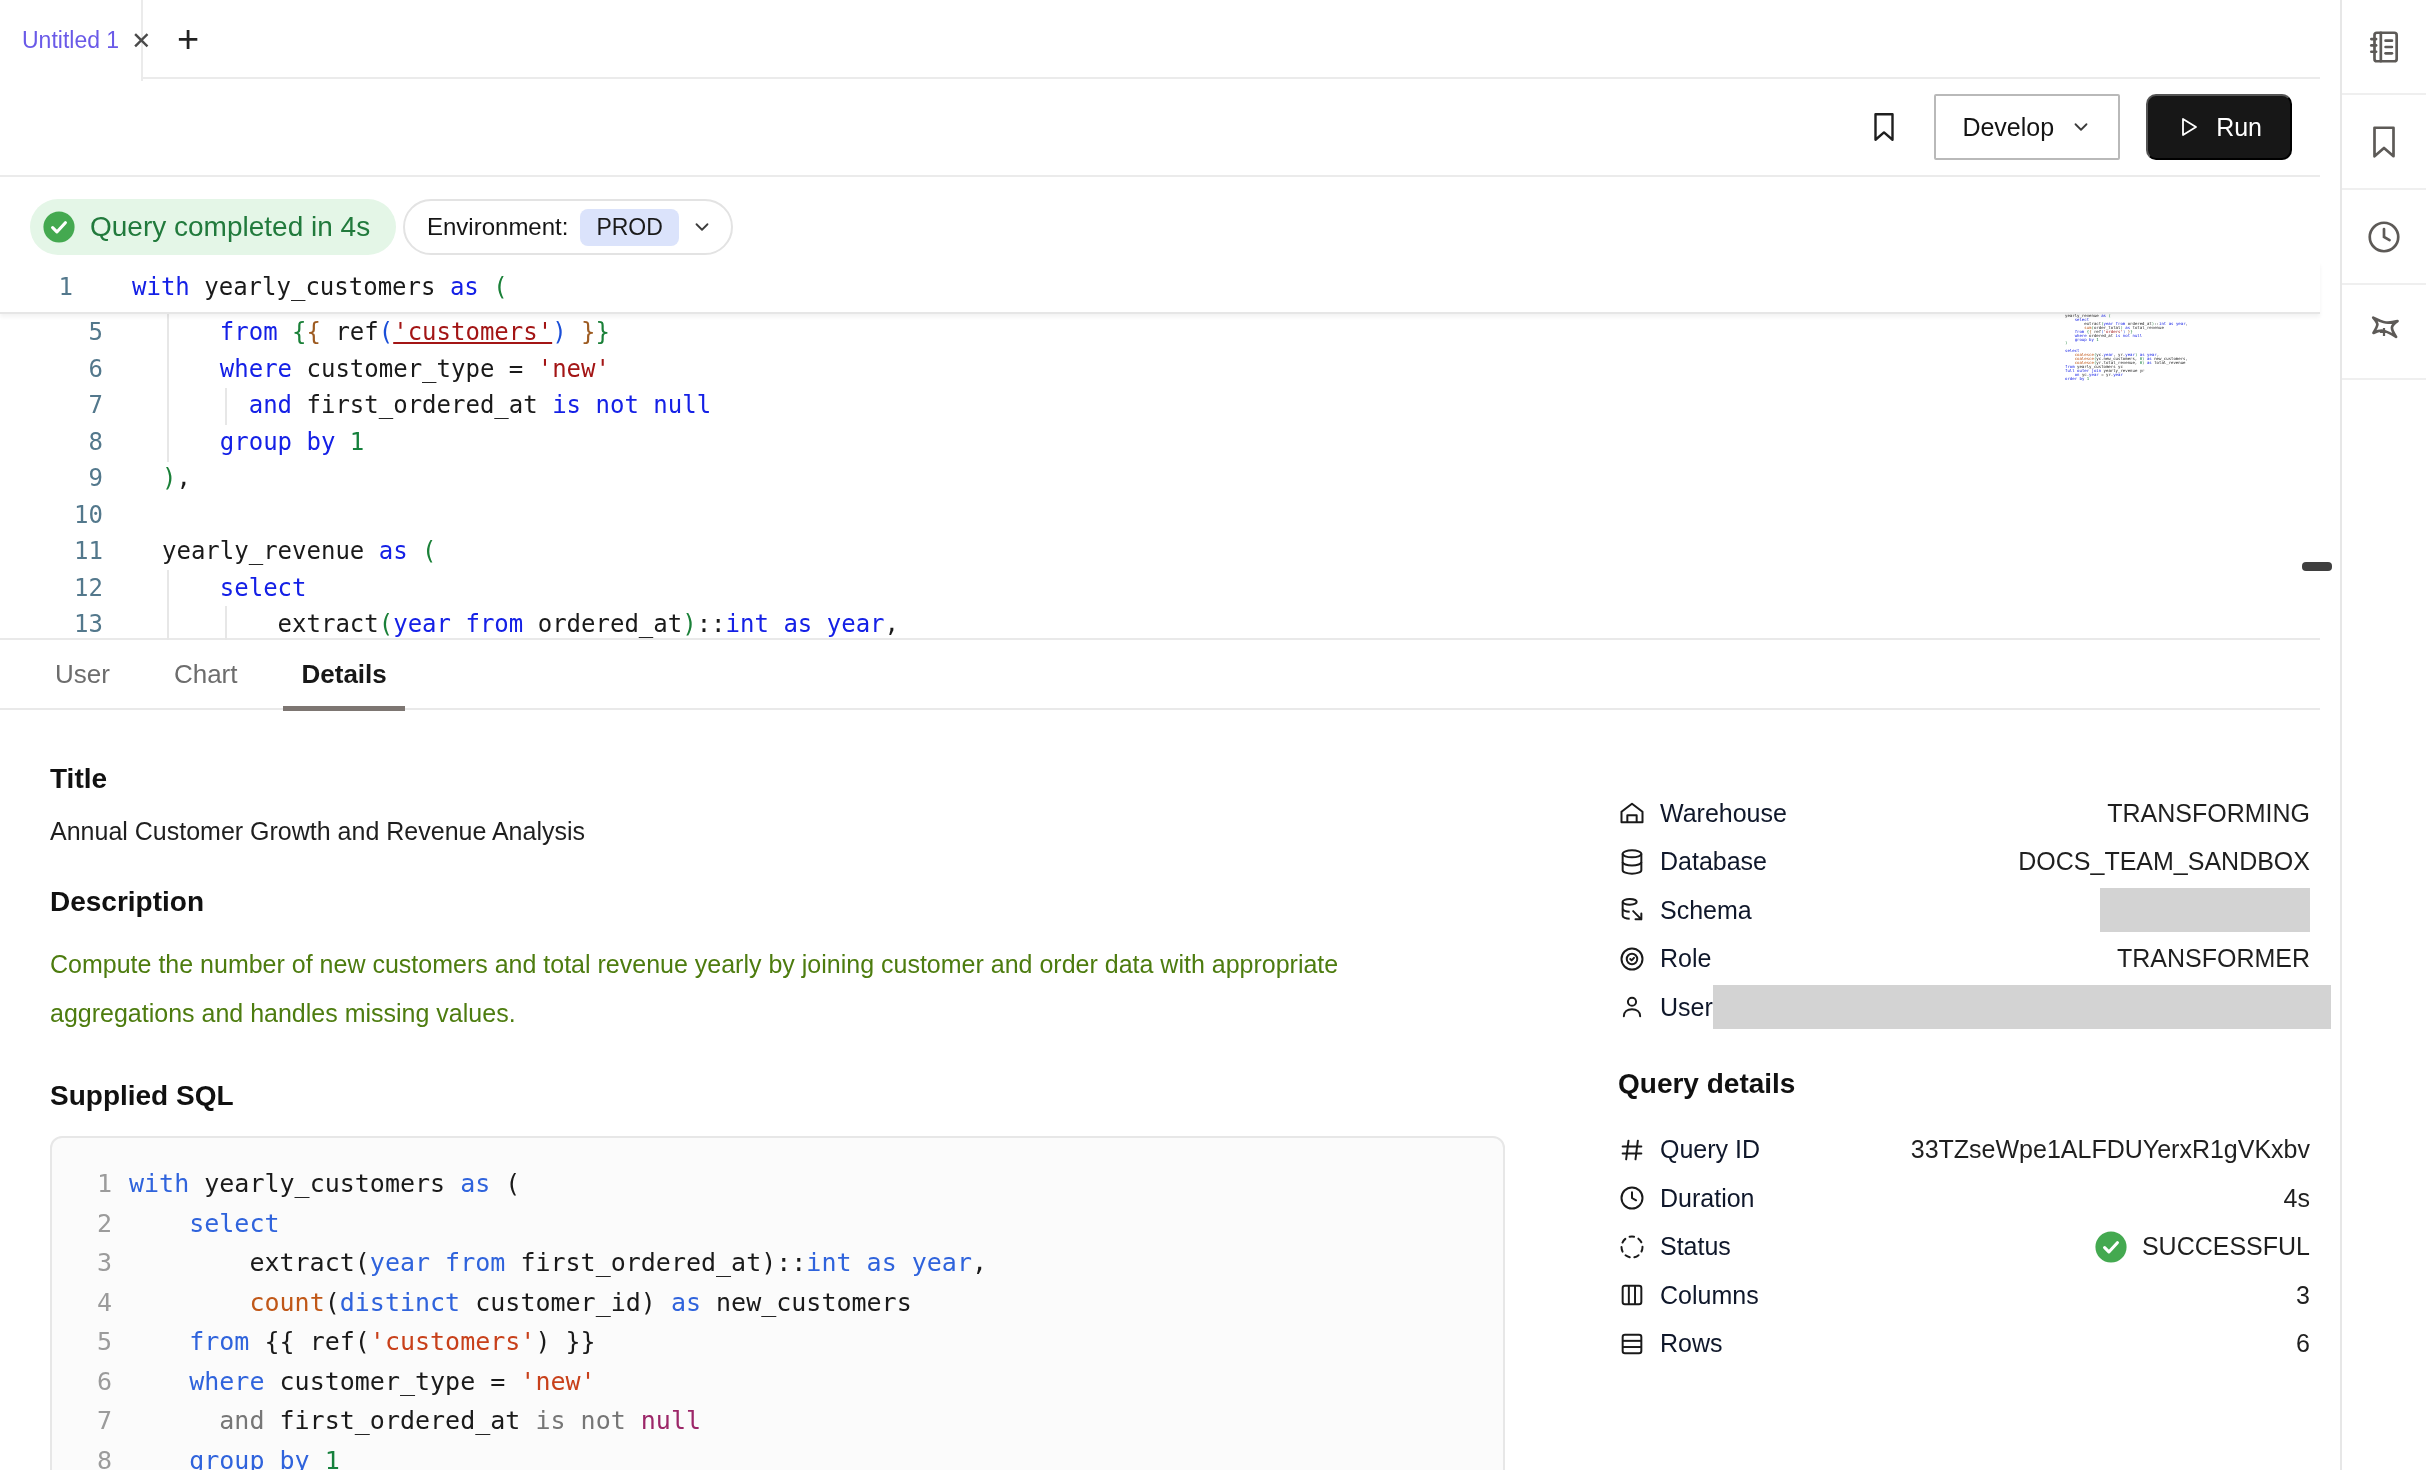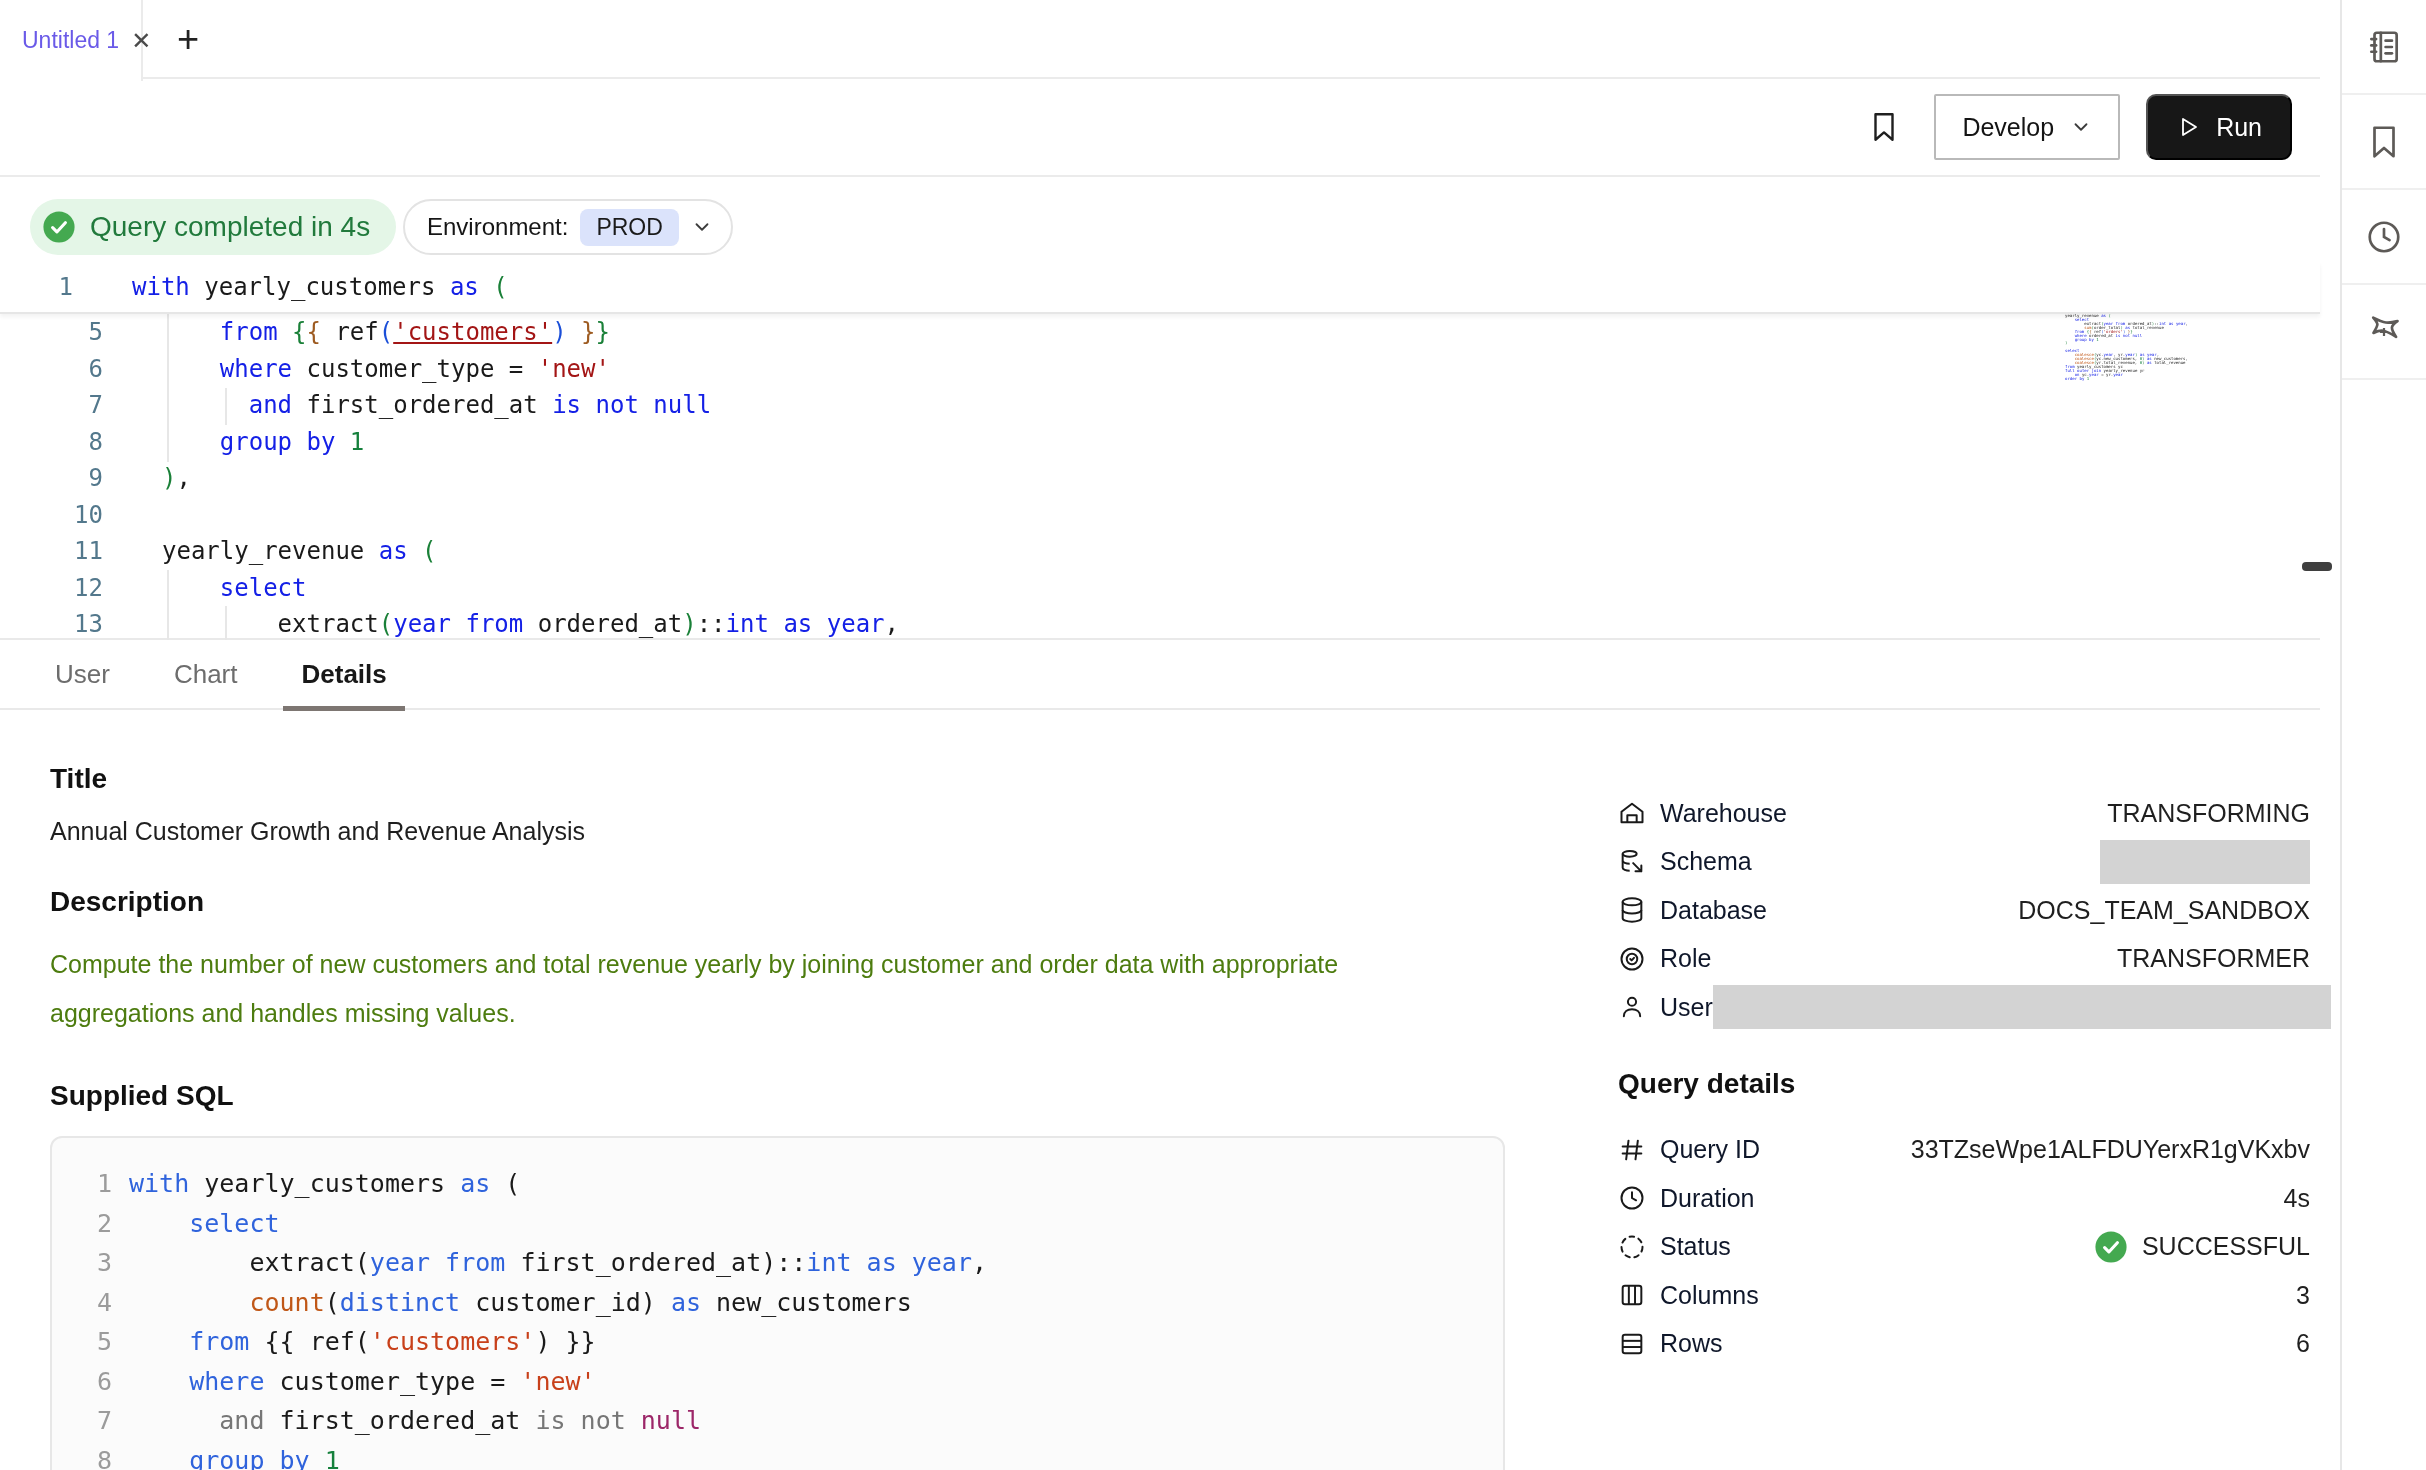--- a/index.html
+++ b/index.html
@@ -263,42 +263,42 @@
               </svg>
             </span>
             <span class="rlabel">Warehouse</span>
             <span class="rvalue">
               <span>TRANSFORMING</span>
             </span>
           </div>
           <div class="drow">
             <span class="ricon">
               <svg viewBox="0 0 24 24" fill="none" stroke="currentColor" stroke-width="1.7">
+                <ellipse cx="12" cy="5" rx="8" ry="3"></ellipse>
+                <path d="M4 5v7c0 1.7 3.6 3 8 3s8-1.3 8-3V5"></path>
+                <path d="M4 12v7c0 1.7 3.6 3 8 3s8-1.3 8-3v-7"></path>
+              </svg>
+            </span>
+            <span class="rlabel">Database</span>
+            <span class="rvalue">
+              <span>DOCS_TEAM_SANDBOX</span>
+            </span>
+          </div>
+          <div class="drow">
+            <span class="ricon">
+              <svg viewBox="0 0 24 24" fill="none" stroke="currentColor" stroke-width="1.7">
                 <ellipse cx="10" cy="5" rx="6" ry="2.4"></ellipse>
                 <path d="M4 5v6c0 1.3 2.7 2.4 6 2.4"></path>
                 <path d="M4 11v6c0 1.3 2.7 2.4 6 2.4"></path>
                 <path d="M13 13l7 7m0 0v-5m0 5h-5" stroke-linecap="round" stroke-linejoin="round"></path>
               </svg>
             </span>
             <span class="rlabel">Schema</span>
             <span class="rvalue">
               <span class="redact redact-schema"></span>
-            </span>
-          </div>
-          <div class="drow">
-            <span class="ricon">
-              <svg viewBox="0 0 24 24" fill="none" stroke="currentColor" stroke-width="1.7">
-                <ellipse cx="12" cy="5" rx="8" ry="3"></ellipse>
-                <path d="M4 5v7c0 1.7 3.6 3 8 3s8-1.3 8-3V5"></path>
-                <path d="M4 12v7c0 1.7 3.6 3 8 3s8-1.3 8-3v-7"></path>
-              </svg>
-            </span>
-            <span class="rlabel">Database</span>
-            <span class="rvalue">
-              <span>DOCS_TEAM_SANDBOX</span>
             </span>
           </div>
           <div class="drow">
             <span class="ricon">
               <svg viewBox="0 0 24 24" fill="none" stroke="currentColor" stroke-width="1.7">
                 <circle cx="12" cy="12" r="9"></circle>
                 <circle cx="12" cy="12" r="4.5"></circle>
                 <path d="M10.5 12l1.2 1.2 2-2.2" stroke-linecap="round" stroke-linejoin="round"></path>
               </svg>
             </span>

